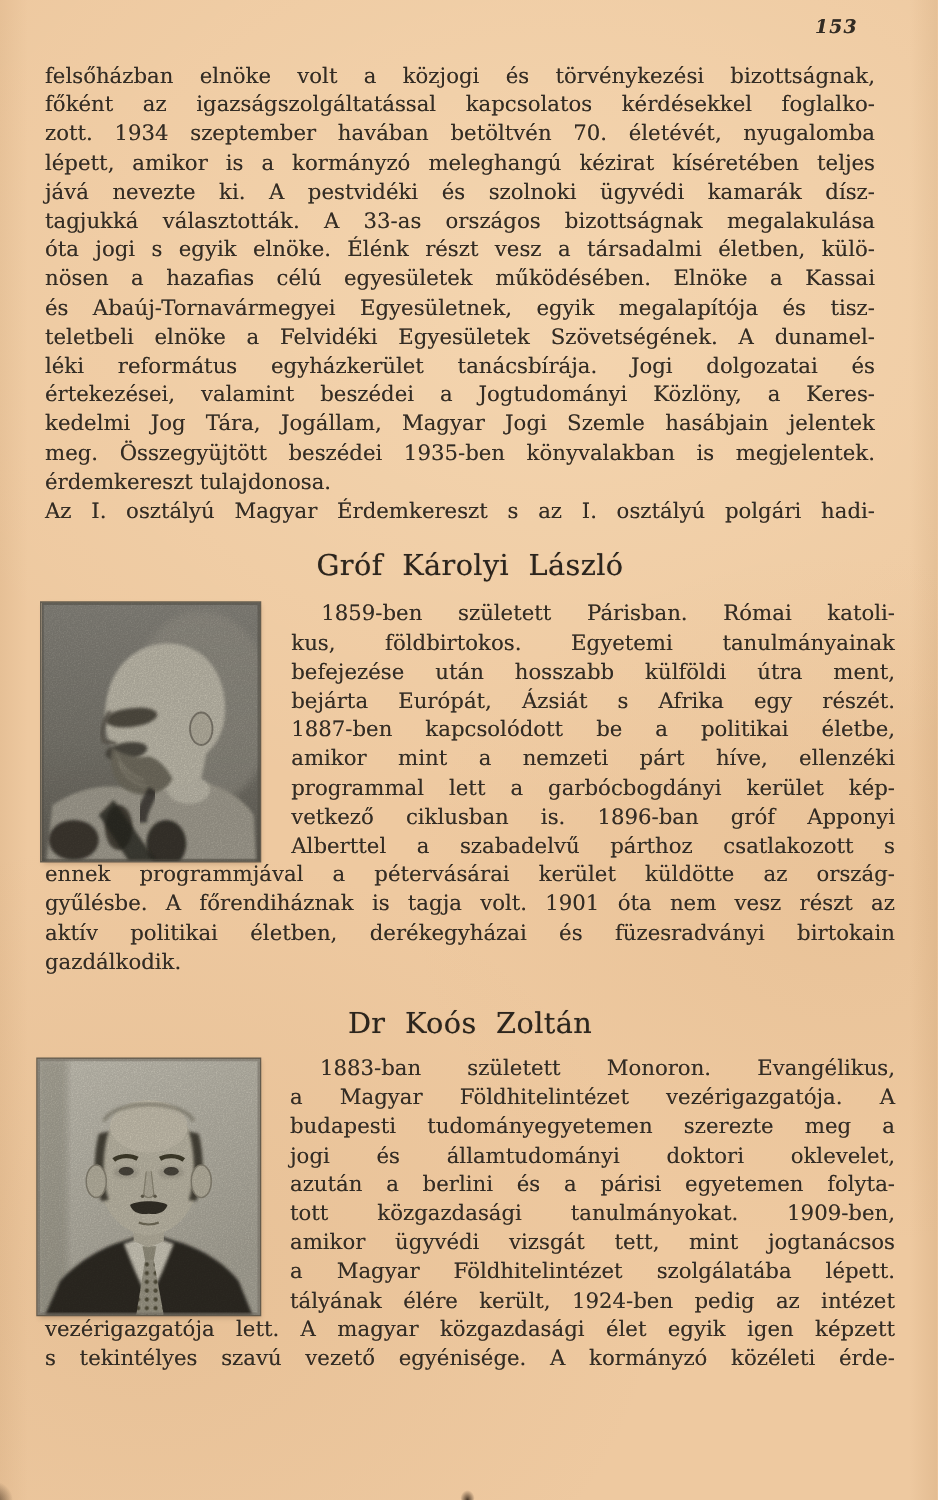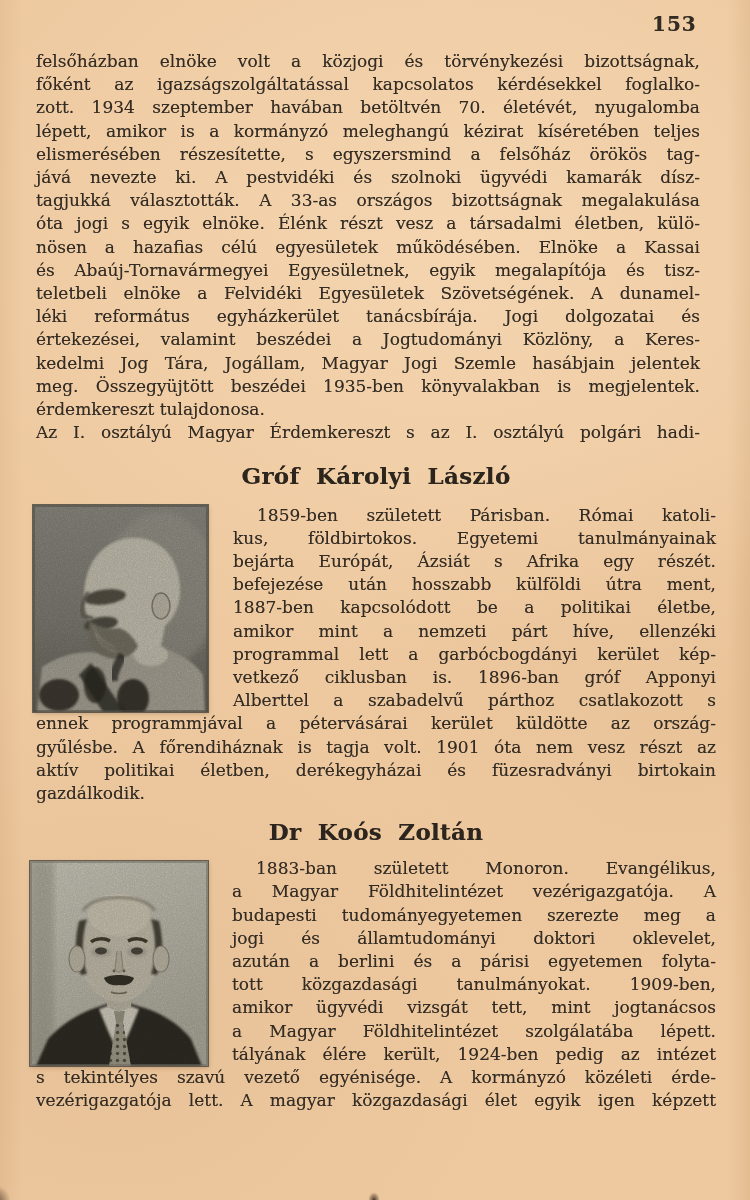--- a/index.html
+++ b/index.html
@@ -9,39 +9,40 @@
     background-image:
       radial-gradient(ellipse 900px 700px at 60% 20%, rgba(255,236,205,0.35), rgba(255,236,205,0) 60%),
       radial-gradient(ellipse 600px 500px at 15% 85%, rgba(180,130,80,0.12), rgba(180,130,80,0) 70%),
       radial-gradient(ellipse 500px 400px at 90% 60%, rgba(190,140,85,0.10), rgba(190,140,85,0) 70%),
       linear-gradient(90deg, rgba(160,110,60,0.10) 0%, rgba(160,110,60,0) 3%, rgba(160,110,60,0) 97%, rgba(160,110,60,0.14) 100%);
     font-family:"DejaVu Serif","Liberation Serif",serif;
     color:#332c24;
   }
   .page-number{
     position:absolute;top:12px;left:652px;width:64px;
-    font-size:20px;font-weight:bold;letter-spacing:1px;
+    font-size:15px;font-weight:bold;letter-spacing:1px;
     text-shadow:0 0 0.5px rgba(51,44,36,.55);
+    font-style:italic;
   }
   .content{
     position:absolute;left:36px;top:50px;width:680px;
     font-size:17px;line-height:23.2px;
     text-shadow:0 0 0.45px rgba(51,44,36,.5);
   }
   .tline{text-align:justify;text-align-last:justify;white-space:normal;}
   .tline.tlast{text-align-last:left;}
   .intro{margin:0 16px 0 0;}
   h2.sec-heading{
-    font-size:23px;font-weight:bold;text-align:center;
+    font-size:23px;font-weight:normal;text-align:center;
     word-spacing:8px;letter-spacing:0.3px;
     margin:17px 0 12px 0;line-height:30px;color:#2c251d;
     text-shadow:0 0 0.6px rgba(44,37,29,.55);
   }
-  h2.sec-heading.second{margin-top:12px;margin-bottom:10px;}
-  .bio-row{display:flex;align-items:flex-end;}
+  h2.sec-heading.second{margin-top:22px;margin-bottom:10px;}
+  .bio-row{display:flex;align-items:center;}
   .photo{flex:none;line-height:0;}
   .photo-1{width:175px;height:207px;margin:2px 25px 0 -3px;}
   .photo-2{width:178px;height:205px;margin:2px 24px 0 -6px;}
   .photo svg{display:block;width:100%;height:100%;
     box-shadow:0 0 0 1px rgba(79,75,66,0.85), 1px 2px 4px rgba(90,60,30,0.25);}
   .wrap-lines{flex:1;min-width:0;}
   .wrap-lines .tline:first-child{text-indent:24px;}
   .cont-lines{margin-top:0;}
   .artifact-dot{
     position:absolute;left:368px;top:1192px;width:12px;height:10px;
@@ -58,21 +59,20 @@
 
 <div class="page-number">153</div>
 
 <div class="content">
 
   <div class="intro">
       <div class="tline">felsőházban elnöke volt a közjogi és törvénykezési bizottságnak,</div>
       <div class="tline">főként az igazságszolgáltatással kapcsolatos kérdésekkel foglalko-</div>
       <div class="tline">zott. 1934 szeptember havában betöltvén 70. életévét, nyugalomba</div>
       <div class="tline">lépett, amikor is a kormányzó meleghangú kézirat kíséretében teljes</div>
-      <div class="tline">elismerésében részesítette, s egyszersmind a felsőház örökös tag-</div>
       <div class="tline">jává nevezte ki. A pestvidéki és szolnoki ügyvédi kamarák dísz-</div>
       <div class="tline">tagjukká választották. A 33-as országos bizottságnak megalakulása</div>
       <div class="tline">óta jogi s egyik elnöke. Élénk részt vesz a társadalmi életben, külö-</div>
       <div class="tline">nösen a hazafias célú egyesületek működésében. Elnöke a Kassai</div>
       <div class="tline">és Abaúj-Tornavármegyei Egyesületnek, egyik megalapítója és tisz-</div>
       <div class="tline">teletbeli elnöke a Felvidéki Egyesületek Szövetségének. A dunamel-</div>
       <div class="tline">léki református egyházkerület tanácsbírája. Jogi dolgozatai és</div>
       <div class="tline">értekezései, valamint beszédei a Jogtudományi Közlöny, a Keres-</div>
       <div class="tline">kedelmi Jog Tára, Jogállam, Magyar Jogi Szemle hasábjain jelentek</div>
       <div class="tline">meg. Összegyüjtött beszédei 1935-ben könyvalakban is megjelentek.</div>
@@ -122,22 +122,22 @@
         <path d="M57,116 C53,133 59,149 76,153 C90,156 101,150 105,141 C100,131 93,125 86,123 C76,125 65,122 57,116 Z" fill="#7d7869" filter="url(#soft1)"></path>
         <path d="M62,128 C66,138 74,145 84,147 M60,121 C64,131 72,139 82,142" stroke="#a29c8b" stroke-width="1.6" fill="none" opacity="0.8" filter="url(#soft1)"></path>
         <path d="M90,150 C84,160 80,168 80,176" stroke="#2e2b25" stroke-width="9" fill="none" opacity="0.75" filter="url(#soft1)"></path>
         <rect width="175" height="207" filter="url(#grain)" opacity="0.22" fill="#000"></rect>
         <rect x="1" y="1" width="173" height="205" fill="none" stroke="#4f4b42" stroke-width="2" opacity="0.55"></rect>
       </svg>
     </div>
     <div class="wrap-lines">
         <div class="tline">1859-ben született Párisban. Római katoli-</div>
         <div class="tline">kus, földbirtokos. Egyetemi tanulmányainak</div>
+        <div class="tline">befejezése után hosszabb külföldi útra ment,</div>
         <div class="tline">bejárta Európát, Ázsiát s Afrika egy részét.</div>
-        <div class="tline">befejezése után hosszabb külföldi útra ment,</div>
         <div class="tline">1887-ben kapcsolódott be a politikai életbe,</div>
         <div class="tline">amikor mint a nemzeti párt híve, ellenzéki</div>
         <div class="tline">programmal lett a garbócbogdányi kerület kép-</div>
         <div class="tline">vetkező ciklusban is. 1896-ban gróf Apponyi</div>
         <div class="tline">Alberttel a szabadelvű párthoz csatlakozott s</div>
       </div>
   </div>
   <div class="cont-lines">
       <div class="tline">ennek programmjával a pétervásárai kerület küldötte az ország-</div>
       <div class="tline">gyűlésbe. A főrendiháznak is tagja volt. 1901 óta nem vesz részt az</div>
@@ -200,20 +200,20 @@
         <div class="tline">budapesti tudományegyetemen szerezte meg a</div>
         <div class="tline">jogi és államtudományi doktori oklevelet,</div>
         <div class="tline">azután a berlini és a párisi egyetemen folyta-</div>
         <div class="tline">tott közgazdasági tanulmányokat. 1909-ben,</div>
         <div class="tline">amikor ügyvédi vizsgát tett, mint jogtanácsos</div>
         <div class="tline">a Magyar Földhitelintézet szolgálatába lépett.</div>
         <div class="tline">tályának élére került, 1924-ben pedig az intézet</div>
       </div>
   </div>
   <div class="cont-lines">
+      <div class="tline">vezérigazgatója lett. A magyar közgazdasági élet egyik igen képzett</div>
       <div class="tline">s tekintélyes szavú vezető egyénisége. A kormányzó közéleti érde-</div>
-      <div class="tline">vezérigazgatója lett. A magyar közgazdasági élet egyik igen képzett</div>
     </div>
 
 </div>
 
 <div class="artifact-dot"></div>
 <div class="artifact-corner"></div>
 
 </body></html>

